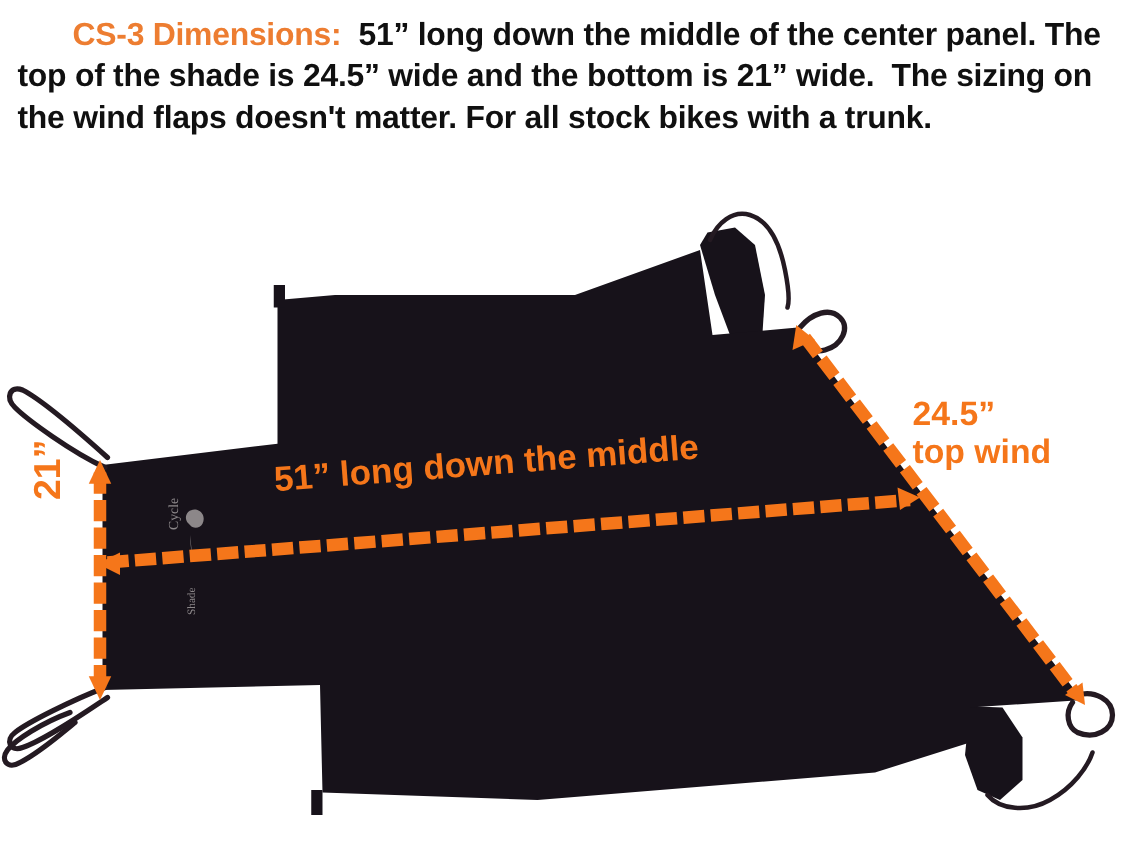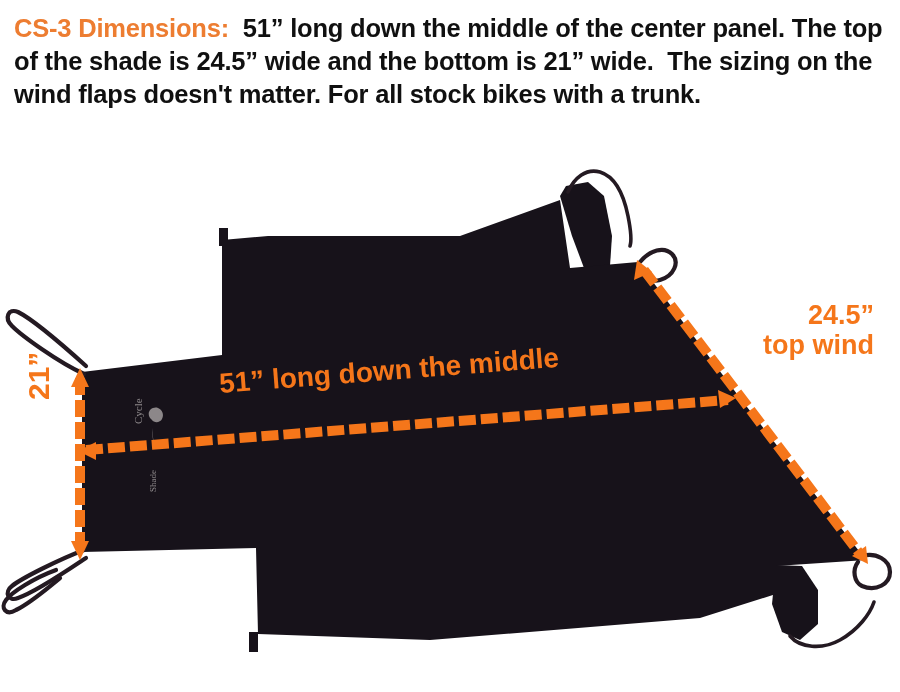--- a/index.html
+++ b/index.html
@@ -25,20 +25,21 @@
     font-family: "Liberation Sans", sans-serif;
     font-size: 25.5px;
     font-weight: bold;
     line-height: 33px;
     color: #101010;
     letter-spacing: -0.2px;
     white-space: pre-wrap;
   }
   #caption .lead {
     color: #ED7D31;
+    margin-left: 44px;
   }
 
   
   #art {
     position: absolute;
     left: 0;
     top: 0;
     width: 900px;
     height: 692px;
   }
@@ -54,24 +55,23 @@
   }
   #label-length {
     left: 218px;
     top: 368px;
     font-size: 28px;
     transform: rotate(-4.4deg);
     transform-origin: left top;
   }
   #label-top-width {
     left: 730px;
-    top: 300px;
+    top: 316px;
     font-size: 27px;
-    text-align: right;
-    margin-left: 33px;
+    text-align: left;
   }
   #label-top-width .l2 { display: block; }
   #label-bottom-width {
     left: 22px;
     top: 400px;
     font-size: 30px;
     transform: rotate(-90deg);
     transform-origin: left top;
   }
 </style>

